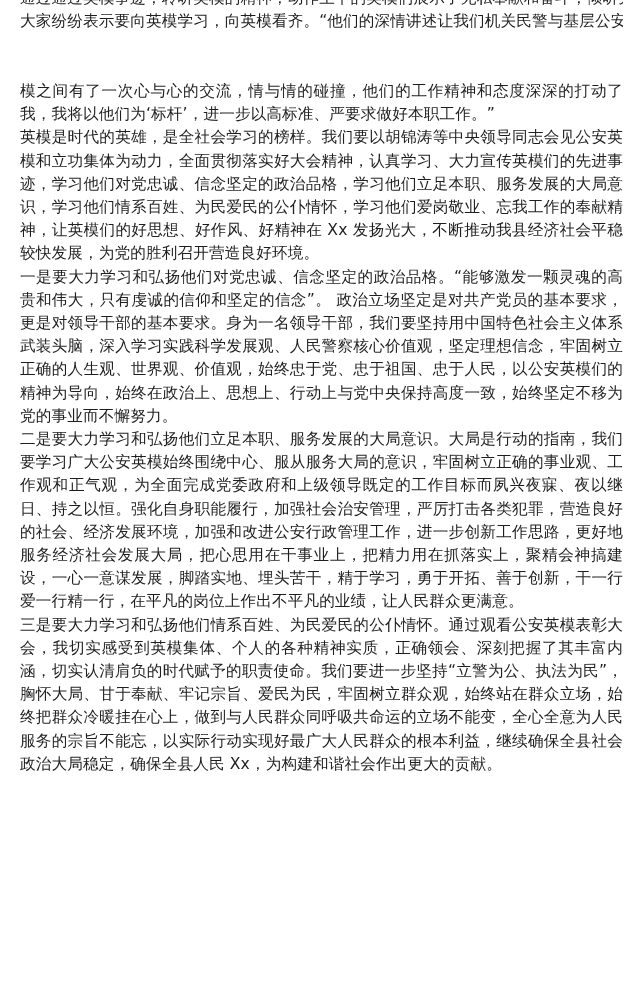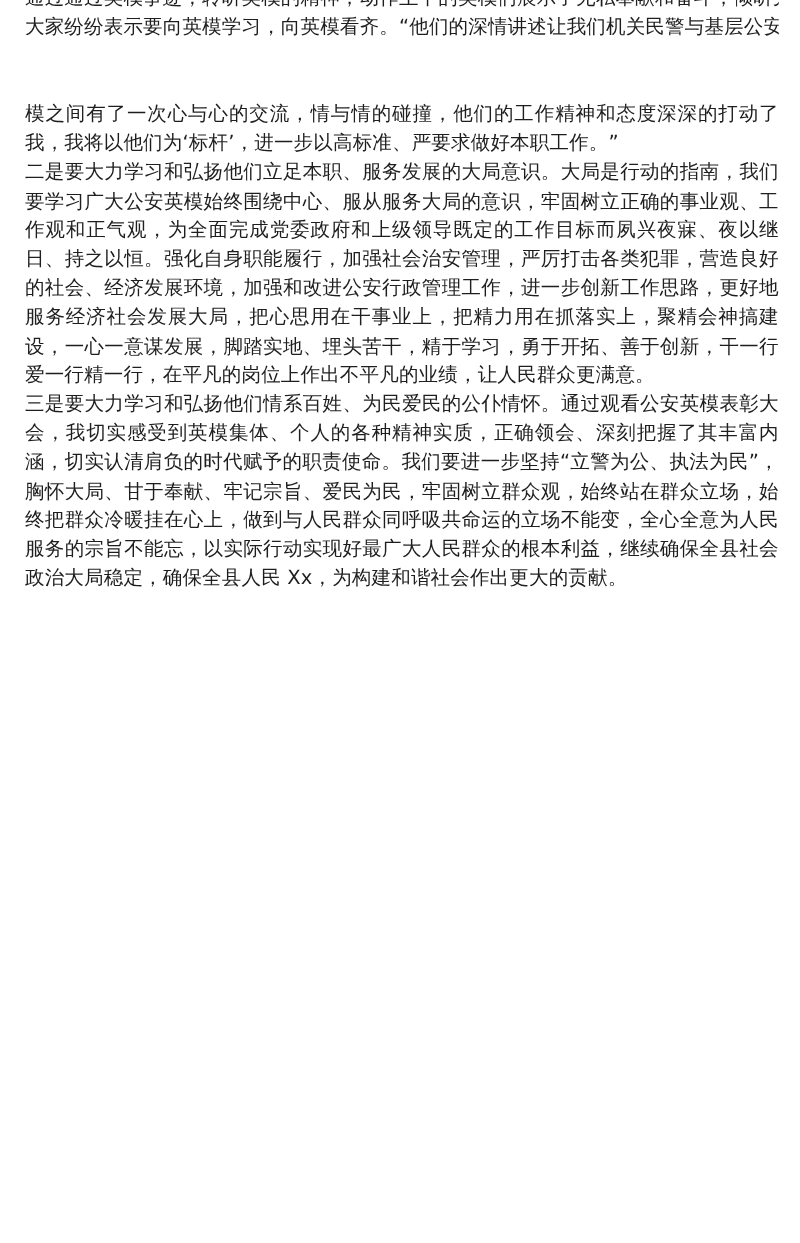--- a/index.html
+++ b/index.html
@@ -57,17 +57,19 @@
 
 <div class="page">
 
   <div class="block top-cut">
     <p class="cut-line">通过通过英模事迹，聆听英模的精神，动作上下的英模们展示了无私奉献和奋斗，倾听先烈</p>
     <p class="cut-line">大家纷纷表示要向英模学习，向英模看齐。“他们的深情讲述让我们机关民警与基层公安英</p>
   </div>
 
   <div class="block main">
     <p>模之间有了一次心与心的交流，情与情的碰撞，他们的工作精神和态度深深的打动了我，我将以他们为‘标杆’，进一步以高标准、严要求做好本职工作。”</p>
+    <p>英模是时代的英雄，是全社会学习的榜样。我们要以胡锦涛等中央领导同志会见公安英模和立功集体为动力，全面贯彻落实好大会精神，认真学习、大力宣传英模们的先进事迹，学习他们对党忠诚、信念坚定的政治品格，学习他们立足本职、服务发展的大局意识，学习他们情系百姓、为民爱民的公仆情怀，学习他们爱岗敬业、忘我工作的奉献精神，让英模们的好思想、好作风、好精神在 Xx 发扬光大，不断推动我县经济社会平稳较快发展，为党的胜利召开营造良好环境。</p>
+    <p>一是要大力学习和弘扬他们对党忠诚、信念坚定的政治品格。“能够激发一颗灵魂的高贵和伟大，只有虔诚的信仰和坚定的信念”。 政治立场坚定是对共产党员的基本要求，更是对领导干部的基本要求。身为一名领导干部，我们要坚持用中国特色社会主义体系武装头脑，深入学习实践科学发展观、人民警察核心价值观，坚定理想信念，牢固树立正确的人生观、世界观、价值观，始终忠于党、忠于祖国、忠于人民，以公安英模们的精神为导向，始终在政治上、思想上、行动上与党中央保持高度一致，始终坚定不移为党的事业而不懈努力。</p>
     <p>二是要大力学习和弘扬他们立足本职、服务发展的大局意识。大局是行动的指南，我们要学习广大公安英模始终围绕中心、服从服务大局的意识，牢固树立正确的事业观、工作观和正气观，为全面完成党委政府和上级领导既定的工作目标而夙兴夜寐、夜以继日、持之以恒。强化自身职能履行，加强社会治安管理，严厉打击各类犯罪，营造良好的社会、经济发展环境，加强和改进公安行政管理工作，进一步创新工作思路，更好地服务经济社会发展大局，把心思用在干事业上，把精力用在抓落实上，聚精会神搞建设，一心一意谋发展，脚踏实地、埋头苦干，精于学习，勇于开拓、善于创新，干一行爱一行精一行，在平凡的岗位上作出不平凡的业绩，让人民群众更满意。</p>
     <p>三是要大力学习和弘扬他们情系百姓、为民爱民的公仆情怀。通过观看公安英模表彰大会，我切实感受到英模集体、个人的各种精神实质，正确领会、深刻把握了其丰富内涵，切实认清肩负的时代赋予的职责使命。我们要进一步坚持“立警为公、执法为民”， 胸怀大局、甘于奉献、牢记宗旨、爱民为民，牢固树立群众观，始终站在群众立场，始终把群众冷暖挂在心上，做到与人民群众同呼吸共命运的立场不能变，全心全意为人民服务的宗旨不能忘，以实际行动实现好最广大人民群众的根本利益，继续确保全县社会政治大局稳定，确保全县人民 Xx，为构建和谐社会作出更大的贡献。</p>
   </div>
 
 </div>
 
 </body></html>

